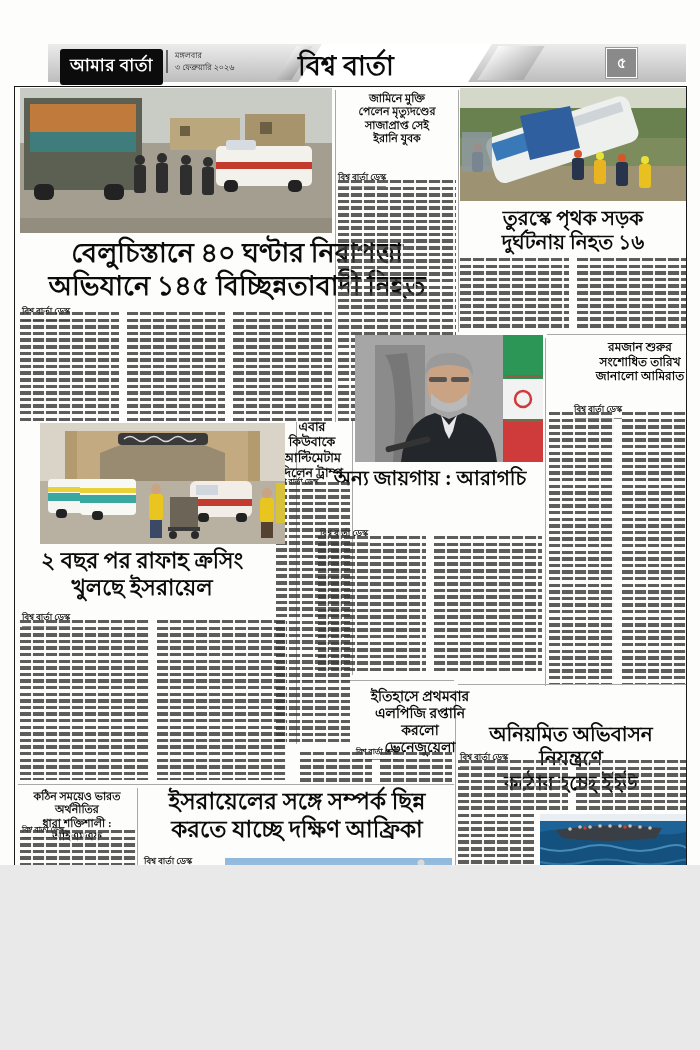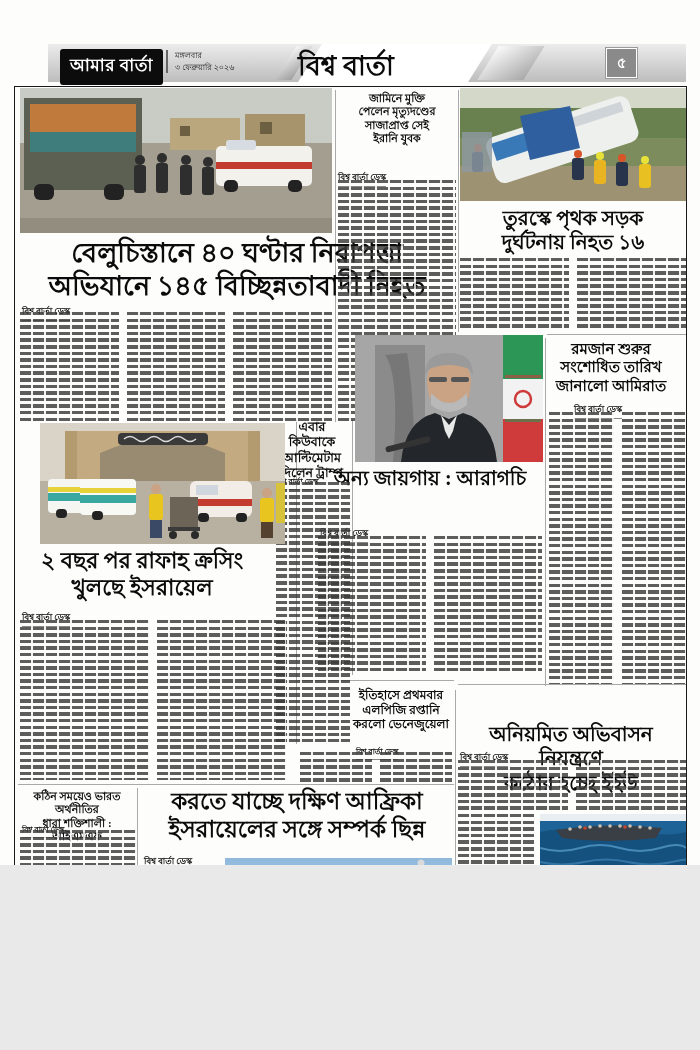--- a/index.html
+++ b/index.html
@@ -148,21 +148,21 @@
   </svg>
   <div class="abs hl" style="left:460px;top:206px;width:226px;font-size:20px;">
     <div>তুরস্কে পৃথক সড়ক</div>
     <div>দুর্ঘটনায় নিহত ১৬</div>
   </div>
   <div class="abs cols" style="left:460px;top:258px;width:226px;height:72px;">
     <div class="greek"></div>
     <div class="greek"></div>
   </div>
 
-  <div class="abs hl" style="left:555px;top:340px;width:112px;font-size:15px;">
+  <div class="abs hl" style="left:584px;top:340px;width:112px;font-size:12px;">
     <div>রমজান শুরুর</div>
     <div>সংশোধিত তারিখ</div>
     <div>জানালো আমিরাত</div>
   </div>
   <div class="abs" style="left:574px;top:398px;">
     <span class="byline">বিশ্ব বার্তা ডেস্ক</span>
   </div>
   <div class="abs cols" style="left:549px;top:412px;width:137px;height:272px;">
     <div class="greek"></div>
     <div class="greek"></div>
@@ -205,21 +205,21 @@
   <div class="abs hl" style="left:274px;top:420px;width:76px;font-size:12.5px;">
     <div>এবার কিউবাকে</div>
     <div>আল্টিমেটাম</div>
     <div>দিলেন ট্রাম্প</div>
   </div>
   <div class="abs" style="left:276px;top:470px;">
     <span class="byline" style="font-size:7.5px;">বিশ্ব বার্তা ডেস্ক</span>
   </div>
   <div class="abs greek" style="left:276px;top:482px;width:74px;height:260px;"></div>
 
-  <div class="abs hl" style="left:349px;top:688px;width:104px;font-size:12px;">
+  <div class="abs hl" style="left:368px;top:688px;width:104px;font-size:14px;">
     <div>ইতিহাসে প্রথমবার</div>
     <div>এলপিজি রপ্তানি</div>
     <div>করলো ভেনেজুয়েলা</div>
   </div>
   <div class="abs" style="left:356px;top:740px;">
     <span class="byline" style="font-size:7.5px;">বিশ্ব বার্তা ডেস্ক</span>
   </div>
   <div class="abs cols" style="left:300px;top:752px;width:152px;height:32px;">
     <div class="greek"></div>
     <div class="greek"></div>
@@ -278,22 +278,22 @@
   <div class="abs hl" style="left:18px;top:790px;width:118px;font-size:11px;">
     <div>কঠিন সময়েও ভারত অর্থনীতির</div>
     <div>ধারা শক্তিশালী : আইএমএফ</div>
   </div>
   <div class="abs" style="left:22px;top:818px;">
     <span class="byline" style="font-size:7.5px;">বিশ্ব বার্তা ডেস্ক</span>
   </div>
   <div class="abs greek" style="left:20px;top:830px;width:116px;height:204px;"></div>
 
   <div class="abs hl" style="left:140px;top:788px;width:314px;font-size:23px;">
+    <div>ইসরায়েলের সঙ্গে সম্পর্ক ছিন্ন</div>
     <div>করতে যাচ্ছে দক্ষিণ আফ্রিকা</div>
-    <div>ইসরায়েলের সঙ্গে সম্পর্ক ছিন্ন</div>
   </div>
   <div class="abs" style="left:144px;top:850px;">
     <span class="byline">বিশ্ব বার্তা ডেস্ক</span>
   </div>
   <svg class="abs photo" style="left:225px;top:858px;" width="227" height="97" viewBox="0 0 227 97">
     <defs>
       <linearGradient id="sky" x1="0" y1="0" x2="0" y2="1">
         <stop offset="0" stop-color="#8fb8dc"></stop>
           <stop offset="1" stop-color="#d9e9f6"></stop>
       </linearGradient>

